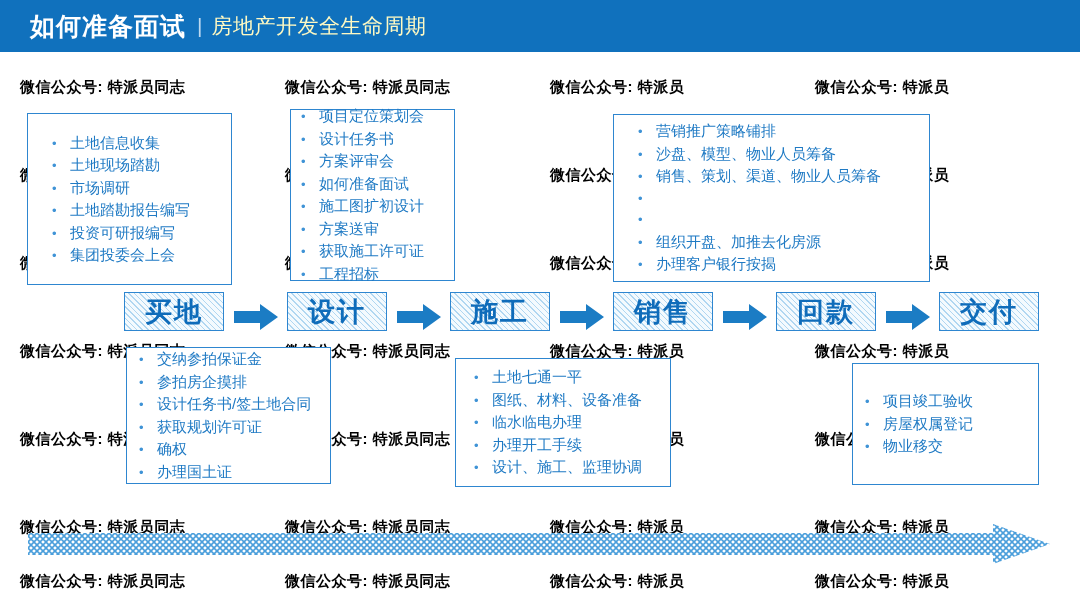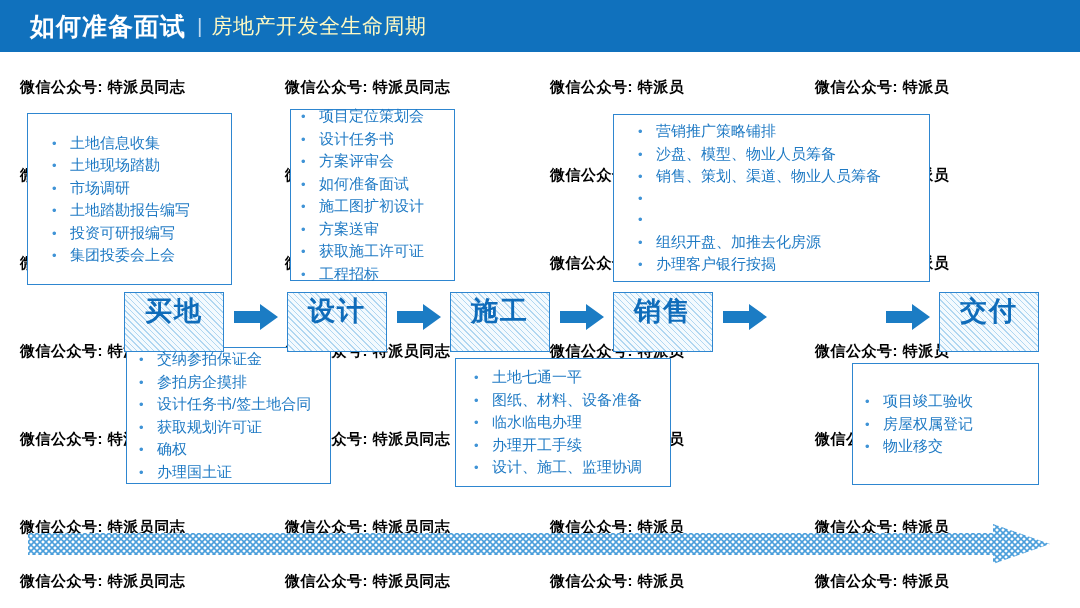--- a/index.html
+++ b/index.html
@@ -131,34 +131,34 @@
     position: absolute;
     left: 0;
     top: 292px;
     width: 1080px;
     height: 52px;
     z-index: 4;
   }
   .stage {
     position: absolute;
     top: 0;
-    height: 60px;
+    height: 39px;
     box-sizing: border-box;
     border: 1.5px solid #2e86d0;
     background-color: #f4fafe;
     background-image:
       repeating-linear-gradient(
         45deg,
         rgba(120,185,230,0.55) 0px,
         rgba(120,185,230,0.55) 1px,
         rgba(255,255,255,0) 1px,
         rgba(255,255,255,0) 4px
       );
     display: flex;
-    align-items: flex-start;
+    align-items: flex-end;
     justify-content: center;
   }
   .stage-label {
     color: #0f6cba;
     font-size: 27px;
     font-weight: bold;
     letter-spacing: 2px;
   }
   .chain-arrow {
     position: absolute;
@@ -350,20 +350,23 @@
       </div>
       <svg class="chain-arrow" viewBox="0 0 44 26" preserveAspectRatio="none" style="left: 559.5px;">
         <polygon points="0,7 26,7 26,0 44,13 26,26 26,19 0,19" fill="#1b7cc4"></polygon>
       </svg>
       <div class="stage" style="left: 613px; width: 100px;">
         <span class="stage-label">销售</span>
       </div>
       <svg class="chain-arrow" viewBox="0 0 44 26" preserveAspectRatio="none" style="left: 722.5px;">
         <polygon points="0,7 26,7 26,0 44,13 26,26 26,19 0,19" fill="#1b7cc4"></polygon>
       </svg>
+      <div class="stage" style="left: 776px; width: 100px;">
+        <span class="stage-label">回款</span>
+      </div>
       <svg class="chain-arrow" viewBox="0 0 44 26" preserveAspectRatio="none" style="left: 885.5px;">
         <polygon points="0,7 26,7 26,0 44,13 26,26 26,19 0,19" fill="#1b7cc4"></polygon>
       </svg>
       <div class="stage" style="left: 939px; width: 100px;">
         <span class="stage-label">交付</span>
       </div>
     </div>
 
   <div class="detail-box" id="box-purchase">
     <ul class="detail-list">

